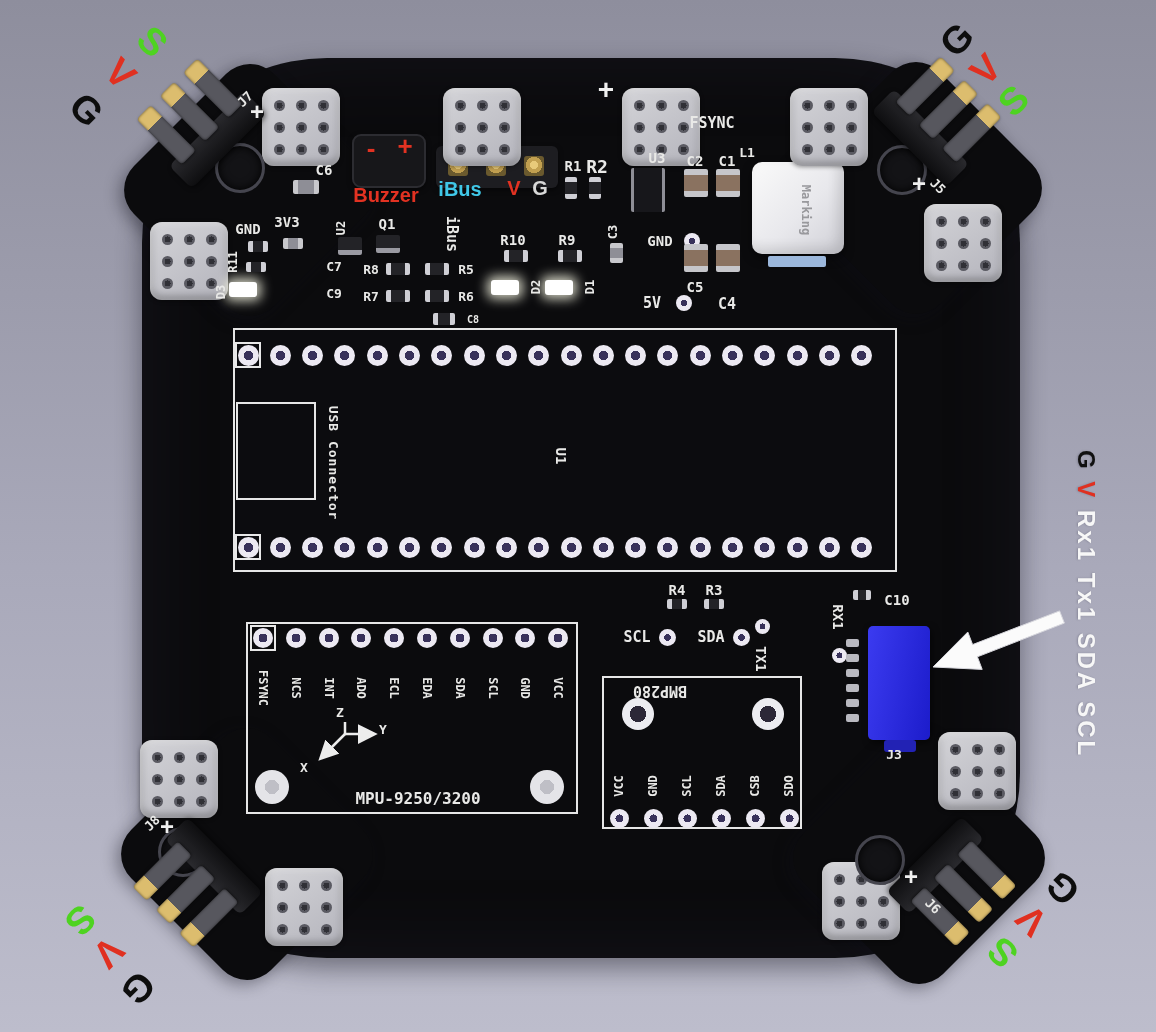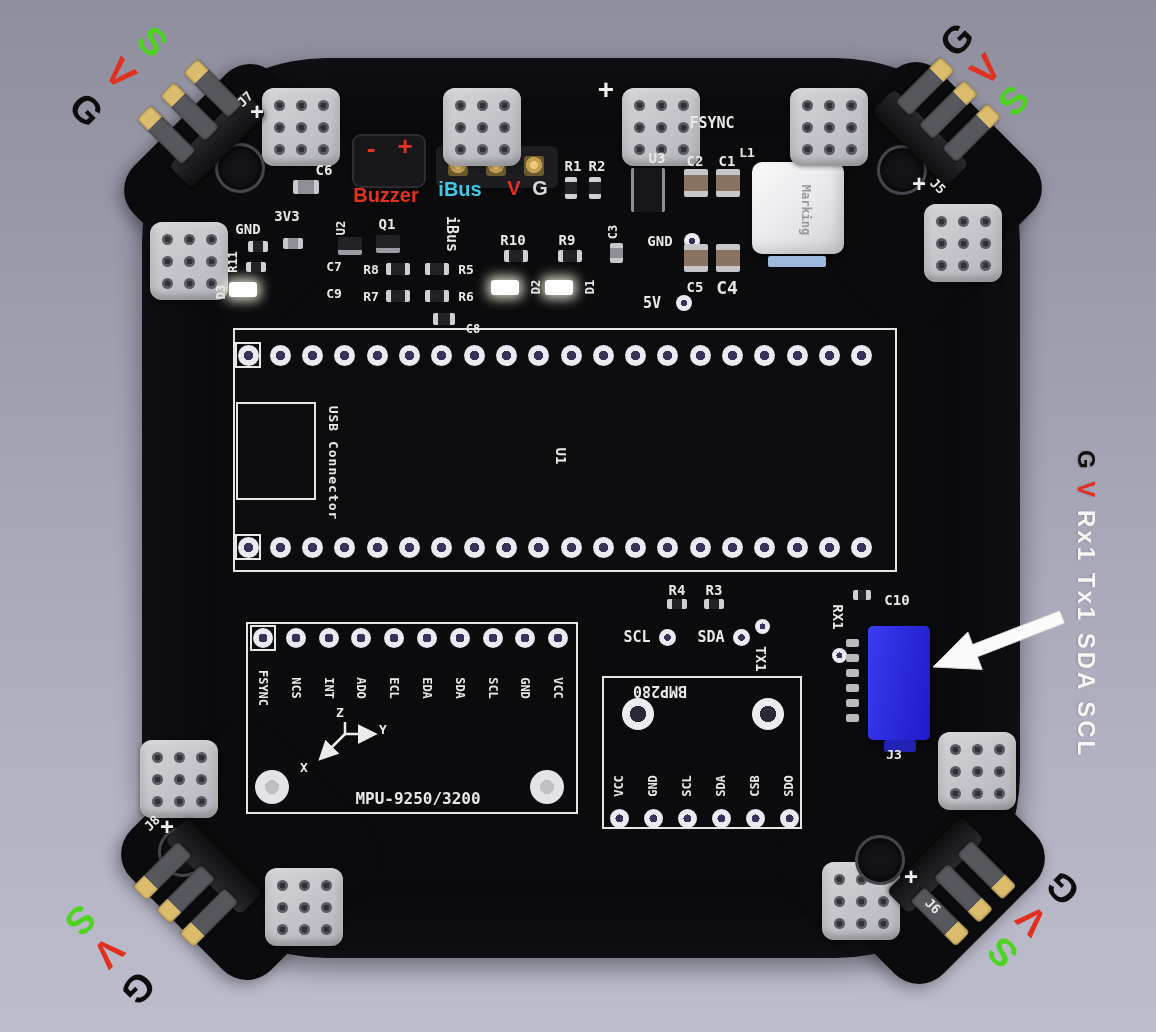--- a/index.html
+++ b/index.html
@@ -342,46 +342,46 @@
       <span class="silk" style="left: 383px; top: 729px; font-size: 13px; color: rgb(233, 233, 231); transform: translate(-50%, -50%) rotate(0deg);">Y</span>
       <span class="silk" style="left: 304px; top: 767px; font-size: 13px; color: rgb(233, 233, 231); transform: translate(-50%, -50%) rotate(0deg);">X</span>
       <span class="silk" style="left: 619px; top: 786px; font-size: 12px; color: rgb(233, 233, 231); transform: translate(-50%, -50%) rotate(-90deg);">VCC</span>
       <span class="silk" style="left: 653px; top: 786px; font-size: 12px; color: rgb(233, 233, 231); transform: translate(-50%, -50%) rotate(-90deg);">GND</span>
       <span class="silk" style="left: 687px; top: 786px; font-size: 12px; color: rgb(233, 233, 231); transform: translate(-50%, -50%) rotate(-90deg);">SCL</span>
       <span class="silk" style="left: 721px; top: 786px; font-size: 12px; color: rgb(233, 233, 231); transform: translate(-50%, -50%) rotate(-90deg);">SDA</span>
       <span class="silk" style="left: 755px; top: 786px; font-size: 12px; color: rgb(233, 233, 231); transform: translate(-50%, -50%) rotate(-90deg);">CSB</span>
       <span class="silk" style="left: 789px; top: 786px; font-size: 12px; color: rgb(233, 233, 231); transform: translate(-50%, -50%) rotate(-90deg);">SDO</span>
       <span class="silk" style="left: 324px; top: 170px; font-size: 14px; color: rgb(233, 233, 231); transform: translate(-50%, -50%) rotate(0deg);">C6</span>
       <span class="silk" style="left: 248px; top: 229px; font-size: 14px; color: rgb(233, 233, 231); transform: translate(-50%, -50%) rotate(0deg);">GND</span>
-      <span class="silk" style="left: 287px; top: 216px; font-size: 14px; color: rgb(233, 233, 231); transform: translate(-50%, -50%) rotate(0deg);">3V3</span>
+      <span class="silk" style="left: 287px; top: 222px; font-size: 14px; color: rgb(233, 233, 231); transform: translate(-50%, -50%) rotate(0deg);">3V3</span>
       <span class="silk" style="left: 341px; top: 228px; font-size: 12px; color: rgb(233, 233, 231); transform: translate(-50%, -50%) rotate(-90deg);">U2</span>
       <span class="silk" style="left: 387px; top: 224px; font-size: 14px; color: rgb(233, 233, 231); transform: translate(-50%, -50%) rotate(0deg);">Q1</span>
       <span class="silk" style="left: 233px; top: 262px; font-size: 12px; color: rgb(233, 233, 231); transform: translate(-50%, -50%) rotate(-90deg);">R11</span>
       <span class="silk" style="left: 221px; top: 292px; font-size: 12px; color: rgb(233, 233, 231); transform: translate(-50%, -50%) rotate(-90deg);">D3</span>
       <span class="silk" style="left: 334px; top: 266px; font-size: 13px; color: rgb(233, 233, 231); transform: translate(-50%, -50%) rotate(0deg);">C7</span>
       <span class="silk" style="left: 334px; top: 293px; font-size: 13px; color: rgb(233, 233, 231); transform: translate(-50%, -50%) rotate(0deg);">C9</span>
       <span class="silk" style="left: 371px; top: 269px; font-size: 13px; color: rgb(233, 233, 231); transform: translate(-50%, -50%) rotate(0deg);">R8</span>
       <span class="silk" style="left: 371px; top: 296px; font-size: 13px; color: rgb(233, 233, 231); transform: translate(-50%, -50%) rotate(0deg);">R7</span>
       <span class="silk" style="left: 466px; top: 269px; font-size: 13px; color: rgb(233, 233, 231); transform: translate(-50%, -50%) rotate(0deg);">R5</span>
       <span class="silk" style="left: 466px; top: 296px; font-size: 13px; color: rgb(233, 233, 231); transform: translate(-50%, -50%) rotate(0deg);">R6</span>
-      <span class="silk" style="left: 473px; top: 329px; font-size: 12px; color: rgb(233, 233, 231); transform: translate(-50%, -50%) rotate(0deg);">C8</span>
+      <span class="silk" style="left: 473px; top: 319px; font-size: 10px; color: rgb(233, 233, 231); transform: translate(-50%, -50%) rotate(0deg);">C8</span>
       <span class="silk" style="left: 513px; top: 240px; font-size: 14px; color: rgb(233, 233, 231); transform: translate(-50%, -50%) rotate(0deg);">R10</span>
       <span class="silk" style="left: 567px; top: 240px; font-size: 14px; color: rgb(233, 233, 231); transform: translate(-50%, -50%) rotate(0deg);">R9</span>
       <span class="silk" style="left: 536px; top: 287px; font-size: 12px; color: rgb(233, 233, 231); transform: translate(-50%, -50%) rotate(-90deg);">D2</span>
       <span class="silk" style="left: 590px; top: 287px; font-size: 12px; color: rgb(233, 233, 231); transform: translate(-50%, -50%) rotate(-90deg);">D1</span>
       <span class="silk" style="left: 613px; top: 232px; font-size: 12px; color: rgb(233, 233, 231); transform: translate(-50%, -50%) rotate(-90deg);">C3</span>
       <span class="silk" style="left: 573px; top: 166px; font-size: 14px; color: rgb(233, 233, 231); transform: translate(-50%, -50%) rotate(0deg);">R1</span>
-      <span class="silk" style="left: 597px; top: 166px; font-size: 14px; color: rgb(233, 233, 231); transform: translate(-50%, -50%) rotate(0deg);">R2</span>
+      <span class="silk" style="left: 597px; top: 166px; font-size: 18px; color: rgb(233, 233, 231); transform: translate(-50%, -50%) rotate(0deg);">R2</span>
       <span class="silk" style="left: 657px; top: 158px; font-size: 14px; color: rgb(233, 233, 231); transform: translate(-50%, -50%) rotate(0deg);">U3</span>
       <span class="silk" style="left: 695px; top: 161px; font-size: 14px; color: rgb(233, 233, 231); transform: translate(-50%, -50%) rotate(0deg);">C2</span>
       <span class="silk" style="left: 727px; top: 161px; font-size: 14px; color: rgb(233, 233, 231); transform: translate(-50%, -50%) rotate(0deg);">C1</span>
       <span class="silk" style="left: 712px; top: 123px; font-size: 15px; color: rgb(233, 233, 231); transform: translate(-50%, -50%) rotate(0deg);">FSYNC</span>
       <span class="silk" style="left: 660px; top: 241px; font-size: 14px; color: rgb(233, 233, 231); transform: translate(-50%, -50%) rotate(0deg);">GND</span>
       <span class="silk" style="left: 695px; top: 287px; font-size: 14px; color: rgb(233, 233, 231); transform: translate(-50%, -50%) rotate(0deg);">C5</span>
-      <span class="silk" style="left: 727px; top: 287px; font-size: 18px; color: rgb(233, 233, 231); transform: translate(-50%, -50%) rotate(0deg);">C4</span>
+      <span class="silk" style="left: 727px; top: 304px; font-size: 15px; color: rgb(233, 233, 231); transform: translate(-50%, -50%) rotate(0deg);">C4</span>
       <span class="silk" style="left: 652px; top: 303px; font-size: 15px; color: rgb(233, 233, 231); transform: translate(-50%, -50%) rotate(0deg);">5V</span>
       <span class="silk" style="left: 747px; top: 152px; font-size: 13px; color: rgb(233, 233, 231); transform: translate(-50%, -50%) rotate(0deg);">L1</span>
       <span class="silk" style="left: 677px; top: 590px; font-size: 14px; color: rgb(233, 233, 231); transform: translate(-50%, -50%) rotate(0deg);">R4</span>
       <span class="silk" style="left: 714px; top: 590px; font-size: 14px; color: rgb(233, 233, 231); transform: translate(-50%, -50%) rotate(0deg);">R3</span>
       <span class="silk" style="left: 637px; top: 637px; font-size: 15px; color: rgb(233, 233, 231); transform: translate(-50%, -50%) rotate(0deg);">SCL</span>
       <span class="silk" style="left: 711px; top: 637px; font-size: 15px; color: rgb(233, 233, 231); transform: translate(-50%, -50%) rotate(0deg);">SDA</span>
       <span class="silk" style="left: 761px; top: 659px; font-size: 14px; color: rgb(233, 233, 231); transform: translate(-50%, -50%) rotate(90deg);">TX1</span>
       <span class="silk" style="left: 838px; top: 617px; font-size: 14px; color: rgb(233, 233, 231); transform: translate(-50%, -50%) rotate(90deg);">RX1</span>
       <span class="silk" style="left: 897px; top: 600px; font-size: 14px; color: rgb(233, 233, 231); transform: translate(-50%, -50%) rotate(0deg);">C10</span>
       <span class="silk" style="left: 894px; top: 754px; font-size: 13px; color: rgb(233, 233, 231); transform: translate(-50%, -50%) rotate(0deg);">J3</span>

